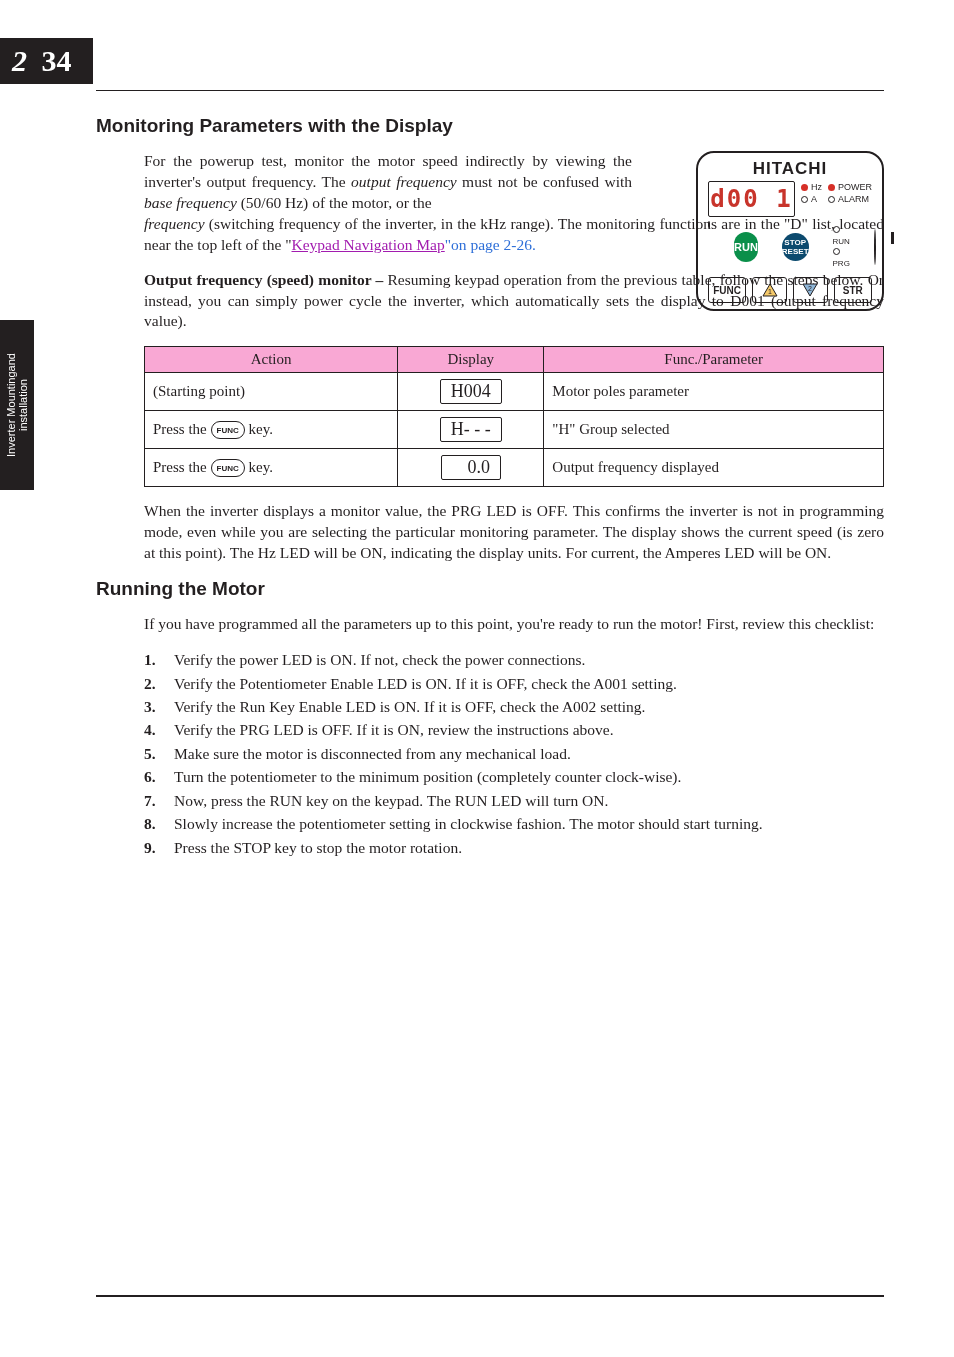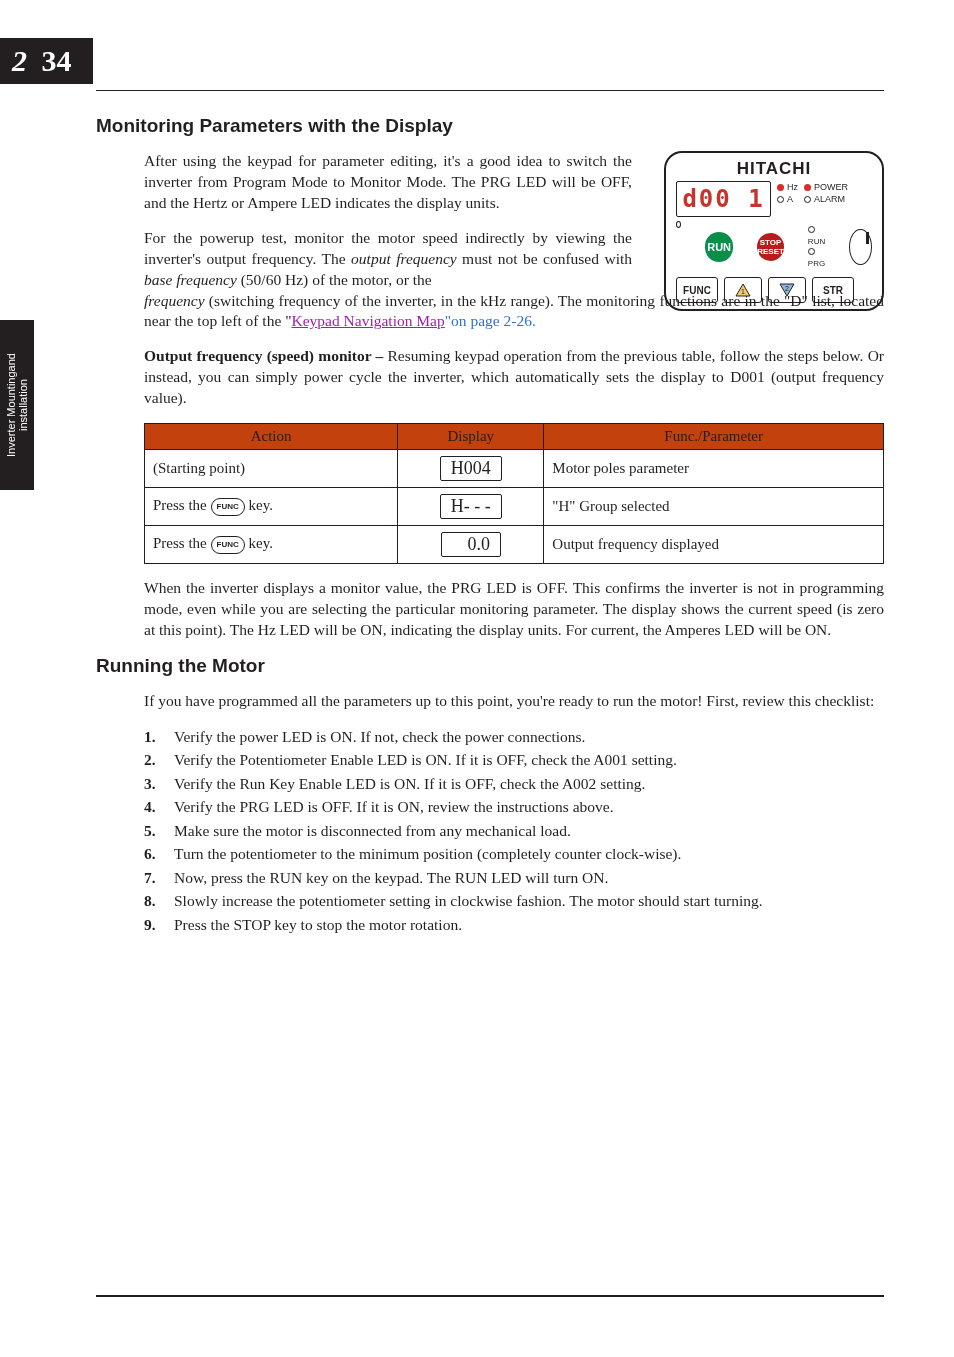--- a/index.html
+++ b/index.html
@@ -70,21 +70,21 @@
     line-height: 1.35;
     margin-bottom: 14px;
     text-align: justify;
   }
   .para-narrow { width: 488px; }
   .link { color: #a21caf; text-decoration: underline; }
   .keypad-box {
     position: absolute;
     top: 0px;
     right: 0px;
-    width: 220px;
+    width: 188px;
     height: 160px;
     border: 2px solid #231f20;
     border-radius: 18px;
     padding: 6px 10px 8px 10px;
     font-family: Arial, sans-serif;
   }
   .keypad-logo {
     text-align: center;
     font-weight: bold;
     font-size: 17px;
@@ -103,21 +103,21 @@
   .led-col { font-size:9px; line-height:12px; }
   .led-col .row { display:flex; align-items:center; gap:3px;}
   .dot-r { width:7px;height:7px;border-radius:50%;background:#d62f27;display:inline-block;}
   .dot-o { width:7px;height:7px;border-radius:50%;border:1px solid #231f20;display:inline-block;}
   .keypad-row2 { display:flex; align-items:center; gap:24px; margin-top:8px; position:relative;}
   .oval {
     border-radius: 16px; color:#fff; font-weight:bold; font-size:11px;
     display:flex;align-items:center;justify-content:center;text-align:center;
   }
   .run-btn { width:46px;height:30px;background:#0a8f4a;}
-  .stop-btn { width:42px;height:28px;background:#b91c1c;font-size:8px;line-height:9px;}
+  .stop-btn { width:42px;height:28px;background:#0c4a6e;font-size:8px;line-height:9px;}
   .tiny-col { font-size:8px; line-height:11px;}
   .knob {
     width:36px;height:36px;border:1.5px solid #231f20;border-radius:50%;
     position:relative;
   }
   .knob::after{content:"";position:absolute;top:2px;left:16px;width:3px;height:12px;background:#231f20;}
   .keypad-row3 { display:flex; gap:6px; margin-top:8px;}
   .sq-btn {
     width:42px;height:26px;border:1.5px solid #231f20;border-radius:3px;
     font-size:10px;font-weight:bold;display:flex;align-items:center;justify-content:center;
@@ -127,21 +127,21 @@
     display:flex;align-items:center;justify-content:center;
   }
   .tri-up svg, .tri-dn svg { width:16px;height:14px;}
   table.param {
     width: 100%;
     border-collapse: collapse;
     margin-bottom: 14px;
     font-size: 15px;
   }
   table.param th {
-    background: #c2410c;
+    background: #f9a8d4;
     border: 1px solid #231f20;
     padding: 4px 8px;
     font-weight: normal;
     font-family: Georgia, serif;
   }
   table.param td {
     border: 1px solid #231f20;
     padding: 6px 8px;
     vertical-align: middle;
   }
@@ -280,21 +280,20 @@
               <polygon points="1,1 15,1 8,13" fill="#8fb6d8" stroke="#231f20" stroke-width="1"></polygon>
               <text x="8" y="8" text-anchor="middle" font-size="7" fill="#231f20">2</text>
             </svg>
         </div>
         <div class="sq-btn">
             <span data-bind="keypad.str">STR</span>
           </div>
       </div>
     </div>
 
-    <p class="para para-narrow" data-bind="section1.p1">After using the keypad for parameter editing, it's a good idea to switch the inverter from Program Mode to Monitor Mode. The PRG LED will be OFF, and the Hertz or Ampere LED indicates the display units.</p>
 
     <p class="para">
       <span class="para-narrow" style="display:block;text-align:justify;">
         <span data-bind="section1.p2a">For the powerup test, monitor the motor speed indirectly by viewing the inverter's output frequency. The </span><i data-bind="section1.p2b">output frequency</i><span data-bind="section1.p2c"> must not be confused with </span><i data-bind="section1.p2d">base frequency</i><span data-bind="section1.p2e"> (50/60 Hz) of the motor, or the </span>
       </span>
       <span style="display:block;text-align:justify;"><i>frequency</i><span data-bind="section1.p2g"> (switching frequency of the inverter, in the kHz range). The monitoring functions are in the "D" list, located near the top left of the "</span><a href="#" class="link"><span data-bind="section1.p2link">Keypad Navigation Map</span></a><span data-bind="section1.p2h" style="color:#2e6fd8;">"on page 2-26.</span></span>
     </p>
 
     <style> </style>
 

